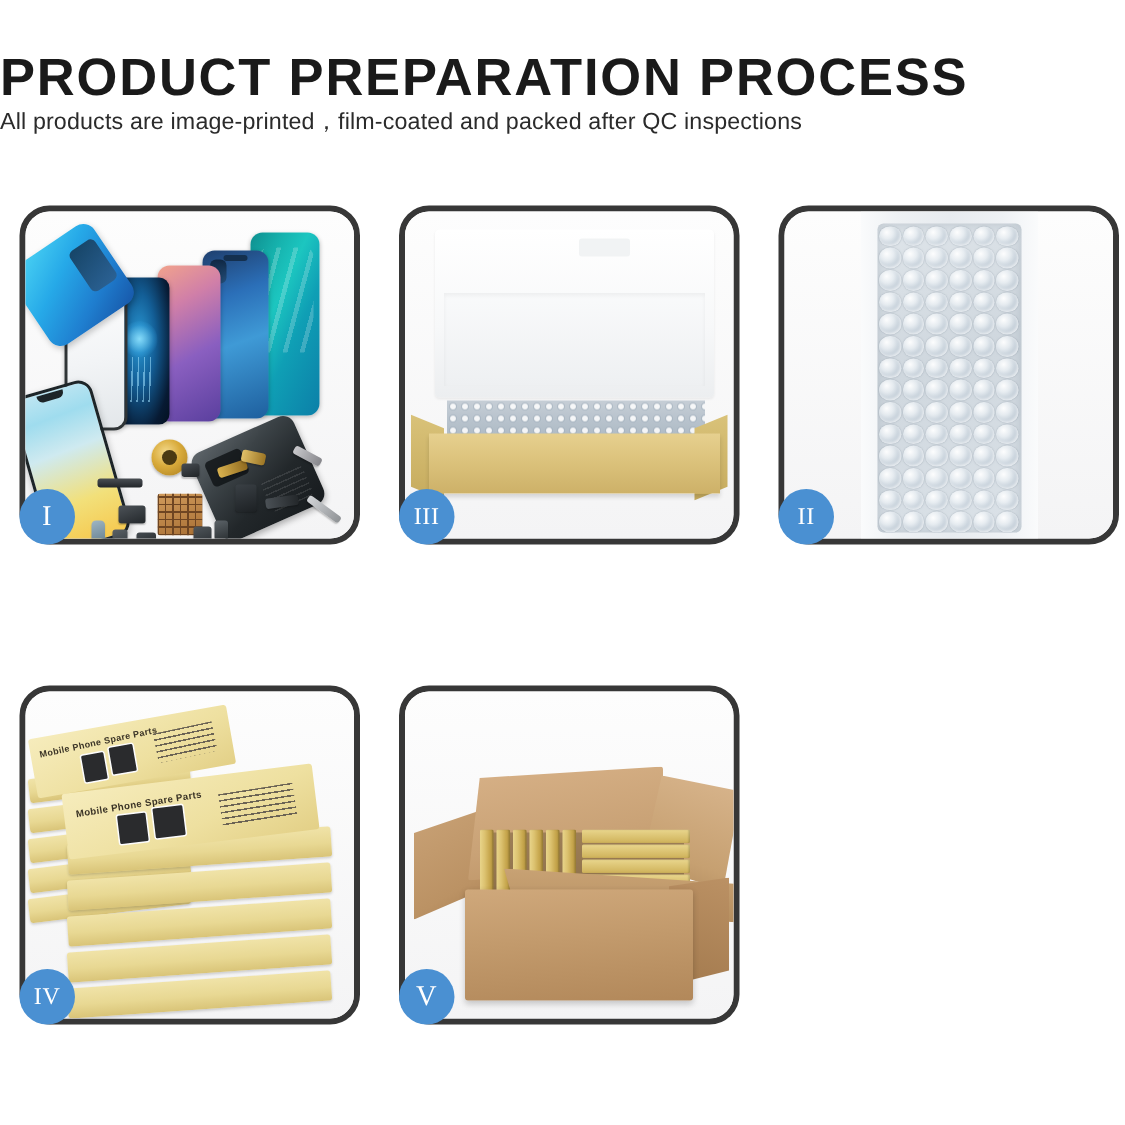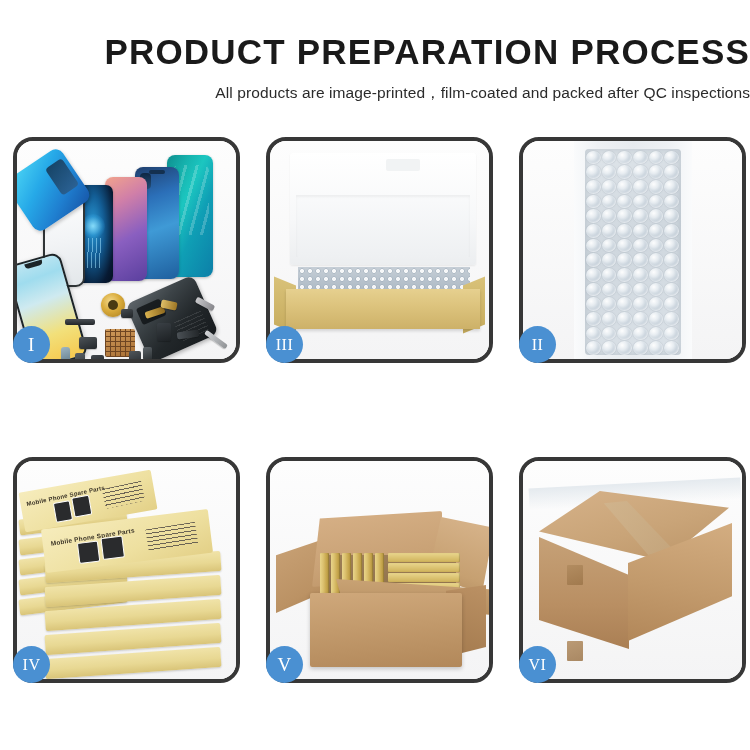--- a/index.html
+++ b/index.html
@@ -4,27 +4,27 @@
 <style>
   html,body{margin:0;padding:0;}
   body{
     width:750px;height:750px;background:#ffffff;
     font-family:"Liberation Sans","DejaVu Sans",sans-serif;
     overflow:hidden;position:relative;
   }
   .page{width:750px;height:750px;position:relative;}
 
   
-  .header{padding-top:34px;text-align:right;}
+  .header{padding-top:34px;text-align:left;}
   .title{
     font-size:35px;font-weight:700;color:#1a1a1a;
     letter-spacing:1.2px;line-height:1.05;white-space:nowrap;
   }
   .subtitle{
-    margin-top:12px;font-size:15.5px;color:#2b2b2b;
+    margin-top:0;font-size:15.5px;color:#2b2b2b;
     letter-spacing:.1px;white-space:nowrap;
   }
 
   
   .grid{
     position:absolute;left:13px;top:137px;
     width:724px;height:545px;
     display:grid;grid-template-columns:repeat(3,227px);
     grid-template-rows:226px 226px;
     column-gap:26px;row-gap:94px;
@@ -543,27 +543,15 @@
             <div class="c5-stick h" style="left: 68px; width: 72px; height: 9px; top: 30px;"></div>
             <div class="c5-stick h" style="left: 68px; width: 72px; height: 9px; top: 40px;"></div>
           </div>
         <div class="c5-flapF"></div>
         <div class="c5-side"></div>
         <div class="c5-body"></div>
       </div>
       <div class="badge">V</div>
     </div>
 
-    <div class="panel">
-      <div class="stage">
-        <div class="c6-shadow"></div>
-        <div class="c6-top"></div>
-        <div class="c6-tape"></div>
-        <div class="c6-left"></div>
-        <div class="c6-right"></div>
-        <div class="c6-tab" style="left:44px;top:104px;"></div>
-        <div class="c6-tab" style="left:44px;top:180px;"></div>
-      </div>
-      <div class="badge wide">VI</div>
-    </div>
 
   </div>
 </div>
 
 </body></html>

